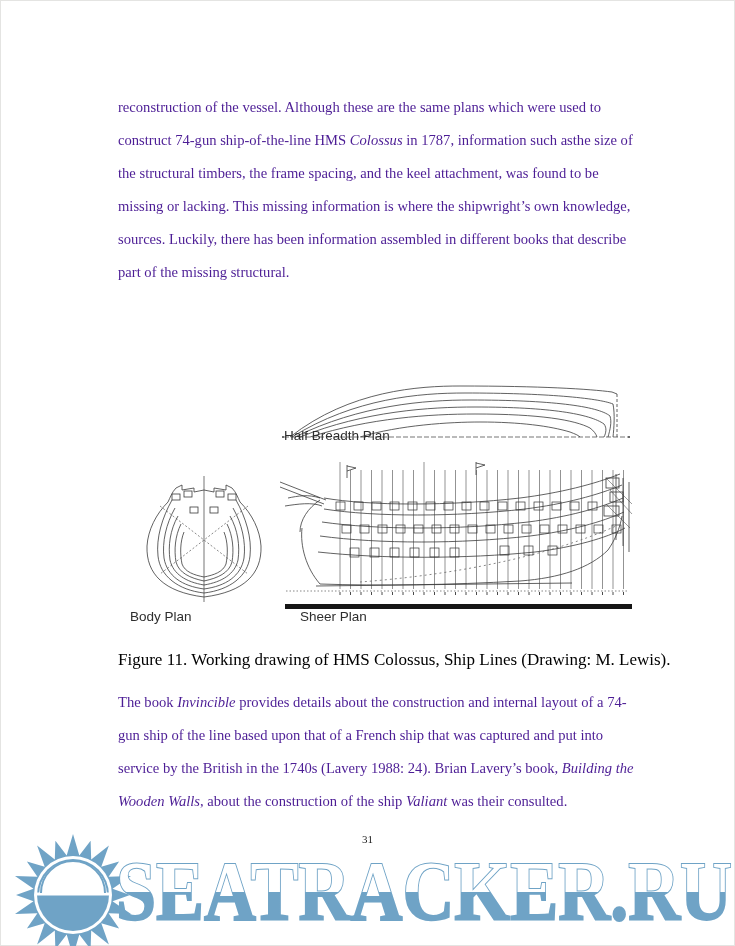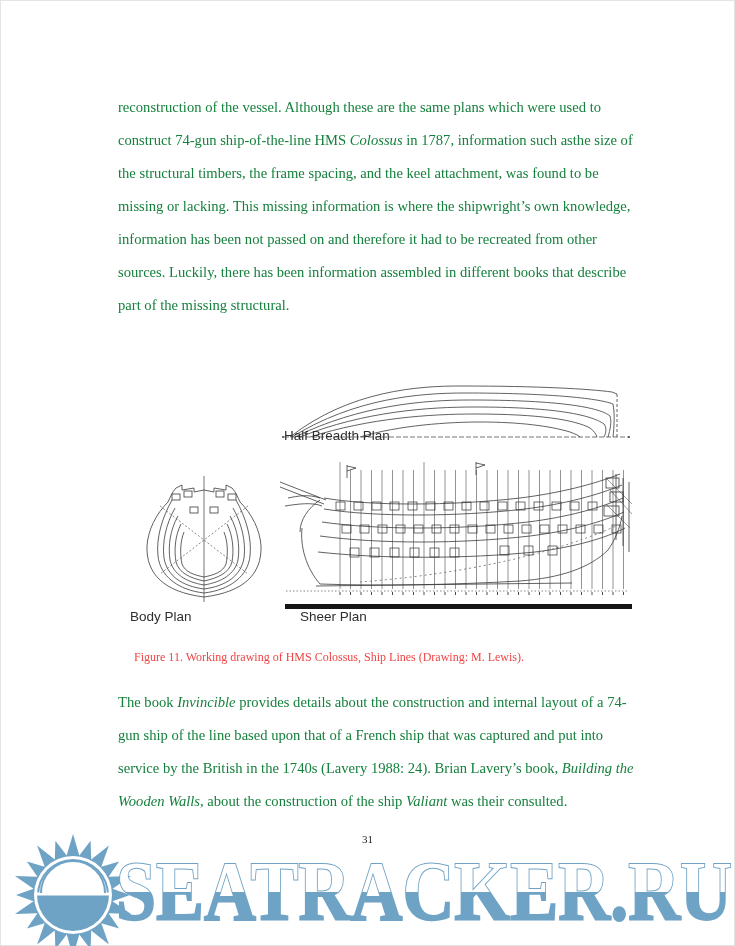--- a/index.html
+++ b/index.html
@@ -2,43 +2,42 @@
 <html><head>
 <meta charset="utf-8">
 <style>
   html,body{margin:0;padding:0;background:#fff;}
   .page{
     position:relative;width:735px;height:946px;background:#ffffff;
     overflow:hidden;font-family:"Liberation Serif",serif;
     box-shadow:inset 0 0 0 1px #e4e4e2;
   }
   .para{position:absolute;left:118px;width:560px;}
-  .tline{white-space:nowrap;height:33px;line-height:33px;font-size:14.6px;color:#15803d;}
+  .tline{white-space:nowrap;height:33px;line-height:33px;font-size:14.6px;color:#4c1d95;}
   .tline .it{font-style:italic;}
-  .caption{position:absolute;left:134px;top:650px;white-space:nowrap;font-size:12px;color:#ef4444;}
+  .caption{position:absolute;left:118px;top:650px;white-space:nowrap;font-size:17px;color:#000000;}
   .plan-label{position:absolute;font-family:"Liberation Sans",sans-serif;font-size:13.5px;color:#2e2e2e;white-space:nowrap;}
   #lbl-half{left:284px;top:428px;}
   #lbl-body{left:130px;top:609px;}
   #lbl-sheer{left:300px;top:609px;}
   .page-number{position:absolute;left:0;top:833px;width:735px;text-align:center;font-size:11px;color:#1c1c1c;}
   #figure-svg{position:absolute;left:120px;top:378px;}
   #watermark-svg{position:absolute;left:0;top:826px;}
   svg{display:block;}
 </style>
 </head>
 <body>
 
 <div class="page">
 
   <div class="para" id="para1" style="top:91px;">
       <div class="tline"><span>reconstruction of the vessel.  Although these are the same plans which were used to</span></div>
       <div class="tline"><span>construct 74-gun ship-of-the-line HMS </span><span class="it">Colossus</span><span> in 1787, information such asthe size of</span></div>
       <div class="tline"><span>the structural timbers, the frame spacing, and the keel attachment, was found to be</span></div>
       <div class="tline"><span>missing or lacking. This missing information is where the shipwright’s own knowledge,</span></div>
-      <div class="tline"><span>information has been not passed on and therefore it had to be recreated from other</span></div>
       <div class="tline"><span>sources. Luckily, there has been information assembled in different books that describe</span></div>
       <div class="tline"><span>part of the missing structural.</span></div>
     </div>
 
   <svg id="figure-svg" width="520" height="255" viewBox="0 0 520 255">
     <g stroke="#3a3a3a" stroke-width="0.8" fill="none">
 
       <line x1="164" y1="59" x2="508" y2="59" stroke-dasharray="5,2" stroke-width="0.7"></line>
       <circle cx="163" cy="59" r="1" fill="#3a3a3a" stroke="none"></circle>
       <circle cx="509" cy="59" r="1" fill="#3a3a3a" stroke="none"></circle>

